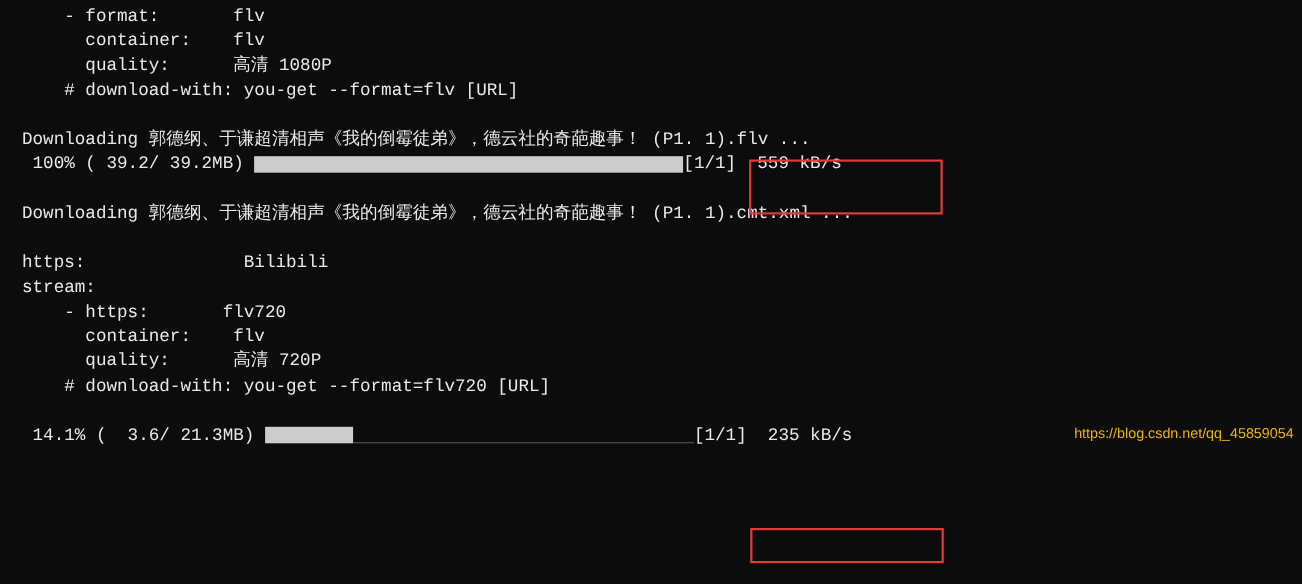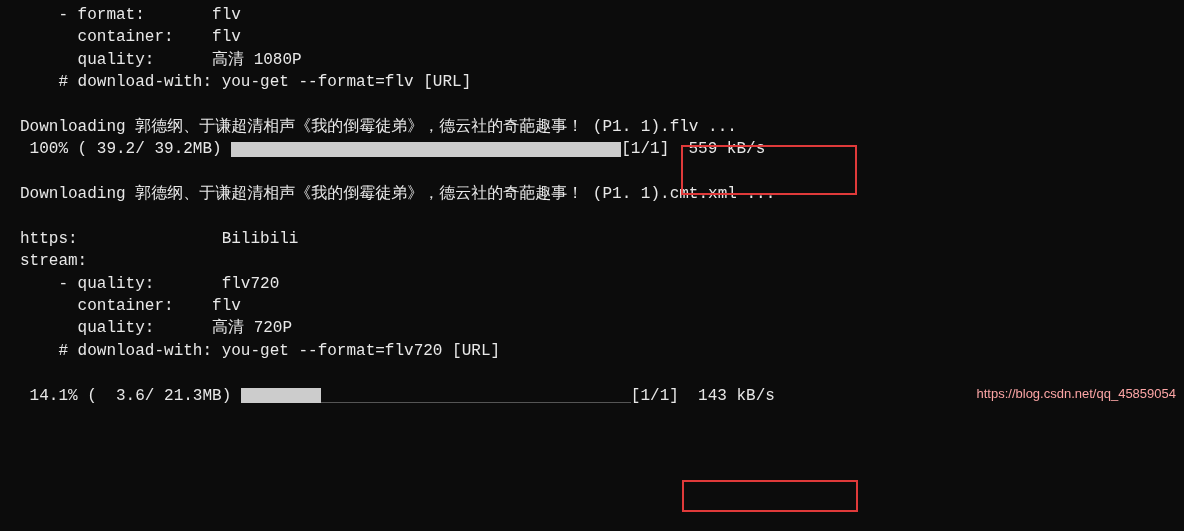--- a/index.html
+++ b/index.html
@@ -3,21 +3,21 @@
 <meta charset="utf-8">
 <style>
   html,body{margin:0;padding:0;background:#0c0c0c;color:#e8e8e8;font-family:"Consolas","Courier New",monospace;font-size:16px;line-height:1.4;width:1184px;height:531px;overflow:hidden;}
   .term{padding:4px 0 0 0;position:relative;}
   .line{white-space:pre;padding-left:20px;}
   .bar1,.bar2{display:inline-block;height:15px;vertical-align:middle;}
   .bar1{width:390px;background:#ccc;}
   .bar2fill{display:inline-block;width:80px;height:15px;background:#ccc;vertical-align:middle;}
   .bar2empty{display:inline-block;width:310px;height:15px;border-bottom:1px solid #555;vertical-align:middle;}
   .redbox{position:absolute;border:2px solid #e03a3a;pointer-events:none;}
-  .wm{position:absolute;right:8px;bottom:4px;color:#fca5a5;font-size:13px;font-family:Arial,sans-serif;}
+  .wm{position:absolute;right:8px;bottom:4px;color:#eab308;font-size:13px;font-family:Arial,sans-serif;}
 </style>
 </head>
 <body>
 
 <div class="term">
 
   <div class="line">    - format:       flv</div>
   <div class="line">      container:    flv</div>
   <div class="line">      quality:      高清 1080P</div>
   <div class="line">    # download-with: you-get --format=flv [URL]</div>
@@ -25,25 +25,25 @@
 
   <div class="line">Downloading 郭德纲、于谦超清相声《我的倒霉徒弟》，德云社的奇葩趣事！ (P1. 1).flv ...</div>
   <div class="line"><span> 100% ( 39.2/ 39.2MB) </span><span class="bar1"></span><span>[1/1]  559 kB/s</span></div>
   <div class="line"> </div>
 
   <div class="line">Downloading 郭德纲、于谦超清相声《我的倒霉徒弟》，德云社的奇葩趣事！ (P1. 1).cmt.xml ...</div>
   <div class="line"> </div>
 
   <div class="line">https:               Bilibili</div>
   <div class="line">stream:</div>
-  <div class="line">    - quality:       flv720</div>
+  <div class="line">    - https:       flv720</div>
   <div class="line">      container:    flv</div>
   <div class="line">      quality:      高清 720P</div>
   <div class="line">    # download-with: you-get --format=flv720 [URL]</div>
   <div class="line"> </div>
 
-  <div class="line"><span> 14.1% (  3.6/ 21.3MB) </span><span class="bar2fill"></span><span class="bar2empty"></span><span>[1/1]  143 kB/s</span></div>
+  <div class="line"><span> 14.1% (  3.6/ 21.3MB) </span><span class="bar2fill"></span><span class="bar2empty"></span><span>[1/1]  235 kB/s</span></div>
 
   <div class="redbox" style="left:681px;top:145px;width:172px;height:46px;"></div>
   <div class="redbox" style="left:682px;top:480px;width:172px;height:28px;"></div>
 
   <div class="wm">https://blog.csdn.net/qq_45859054</div>
 </div>
 
 </body></html>

